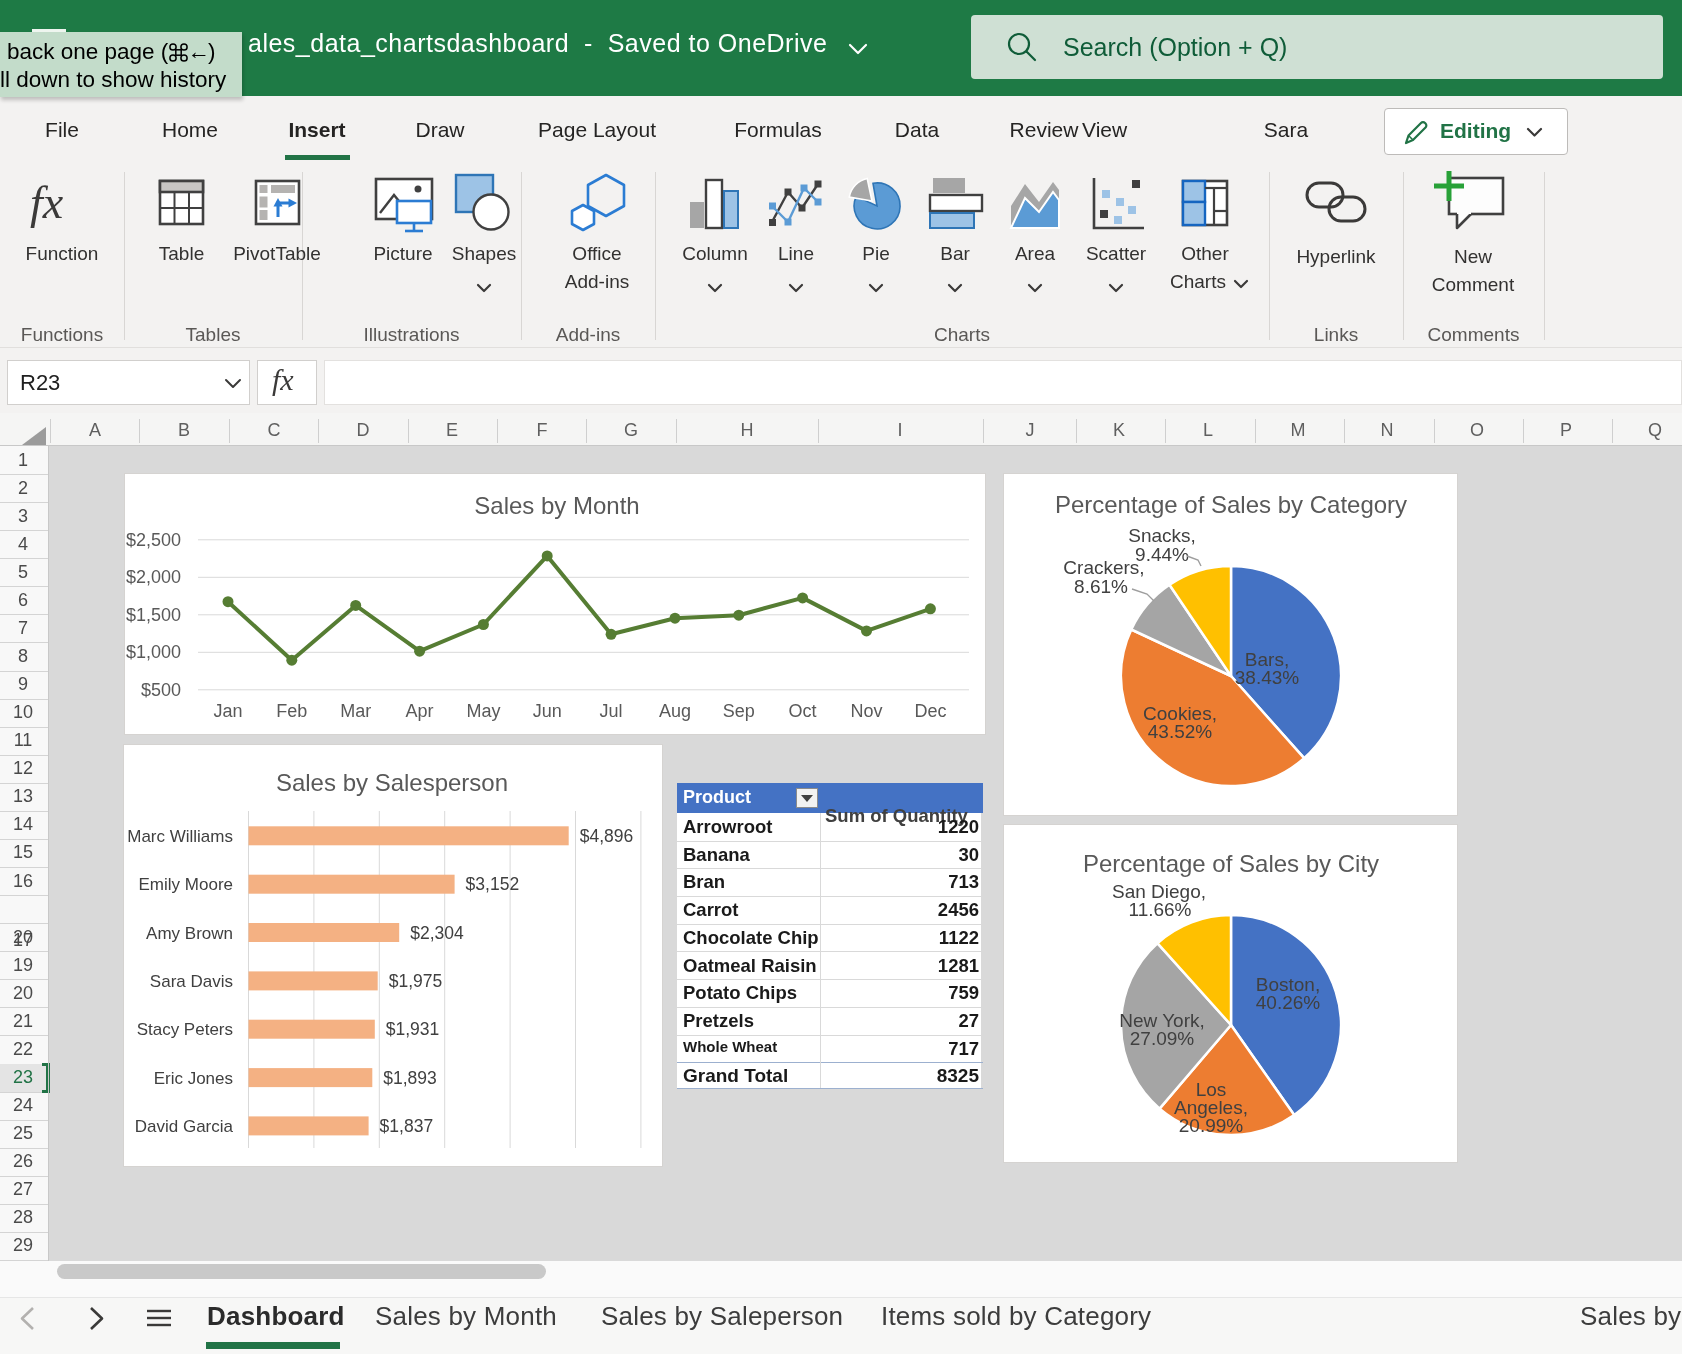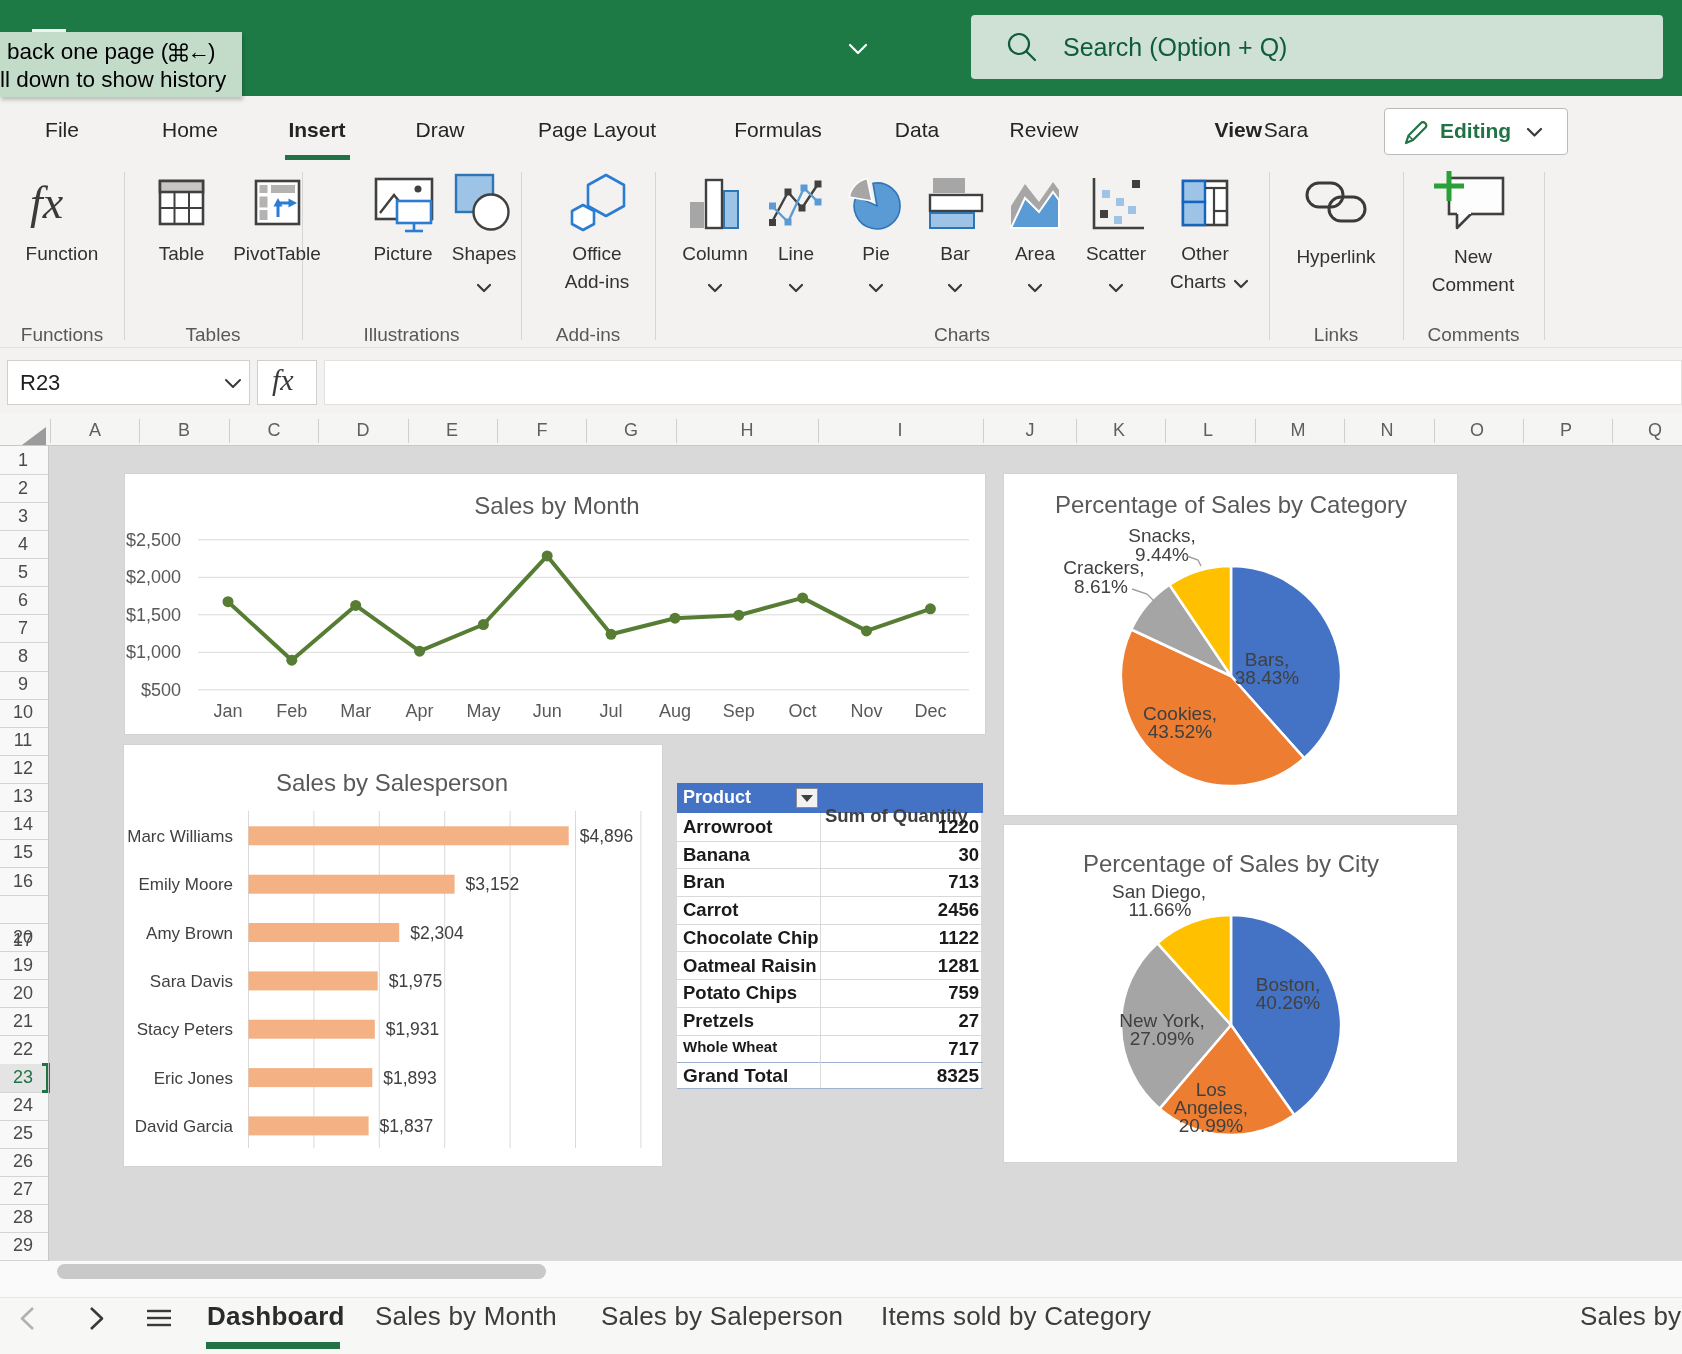--- a/index.html
+++ b/index.html
@@ -8,39 +8,40 @@
 .glbl{position:absolute;text-align:center;color:#5a5856;font-size:19px;white-space:nowrap}
 .sep{position:absolute;width:1px;background:#d8d6d4}
 .colh{position:absolute;color:#5f5f5f;font-size:18px;text-align:center;top:420px;width:40px}
 .rowh{position:absolute;color:#4a4a4a;font-size:18px;text-align:center;width:46px;left:0}
 .ctick{position:absolute;width:1px;top:419px;height:24px;background:#cfcfcf}
 .sheettab{position:absolute;color:#3c3c3c;font-size:26px;letter-spacing:0.2px;white-space:nowrap;top:1301px}
 </style></head><body>
 <div class="abs" style="left:0;top:0;width:1682px;height:1354px;background:#fff">
 
 <div class="abs" style="left:0;top:0;width:1682px;height:96px;background:#1e7a45"></div>
+<div class="abs" style="left:248px;top:29px;color:#fff;font-size:25px;letter-spacing:0.5px;white-space:nowrap">ales_data_chartsdashboard&nbsp; -&nbsp; Saved to OneDrive</div>
 <svg style="position:absolute;left:848px;top:43px" width="20" height="12">
       <path d="M2 2 L10.0 10.0 L18.0 2" fill="none" stroke="#fff" stroke-width="2.2" stroke-linecap="round" stroke-linejoin="round"></path>
     </svg>
 <div class="abs" style="left:971px;top:15px;width:692px;height:64px;background:#cfe0d4;border-radius:4px"></div>
 <svg class="abs" style="left:1005px;top:30px" width="34" height="34">
       <circle cx="14" cy="14" r="10" fill="none" stroke="#0f5c38" stroke-width="2.2"></circle>
       <line x1="21.5" y1="21.5" x2="30" y2="30" stroke="#0f5c38" stroke-width="2.2" stroke-linecap="round"></line>
     </svg>
 <div class="abs" style="left:1063px;top:33px;color:#0f5c38;font-size:25px">Search (Option + Q)</div>
 <div class="abs" style="left:0;top:96px;width:1682px;height:251px;background:#f3f2f1"></div>
 <div class="abs" style="left:-28px;top:118px;width:180px;text-align:center;font-size:21px;color:#252423;font-weight:normal">File</div>
 <div class="abs" style="left:100px;top:118px;width:180px;text-align:center;font-size:21px;color:#252423;font-weight:normal">Home</div>
 <div class="abs" style="left:227px;top:118px;width:180px;text-align:center;font-size:21px;color:#252423;font-weight:bold">Insert</div>
 <div class="abs" style="left:350px;top:118px;width:180px;text-align:center;font-size:21px;color:#252423;font-weight:normal">Draw</div>
 <div class="abs" style="left:507px;top:118px;width:180px;text-align:center;font-size:21px;color:#252423;font-weight:normal">Page Layout</div>
 <div class="abs" style="left:688px;top:118px;width:180px;text-align:center;font-size:21px;color:#252423;font-weight:normal">Formulas</div>
 <div class="abs" style="left:827px;top:118px;width:180px;text-align:center;font-size:21px;color:#252423;font-weight:normal">Data</div>
 <div class="abs" style="left:954px;top:118px;width:180px;text-align:center;font-size:21px;color:#252423;font-weight:normal">Review</div>
-<div class="abs" style="left:1082px;top:118px;width:180px;text-align:right;font-size:21px;color:#252423;font-weight:bold">View</div>
+<div class="abs" style="left:1082px;top:118px;width:180px;text-align:left;font-size:21px;color:#252423;font-weight:normal">View</div>
 <div class="abs" style="left:1196px;top:118px;width:180px;text-align:center;font-size:21px;color:#252423;font-weight:normal">Sara</div>
 <div class="abs" style="left:285px;top:155px;width:65px;height:5px;background:#217346"></div>
 <div class="abs" style="left:1384px;top:108px;width:184px;height:47px;background:#fff;border:1px solid #bdbbb9;border-radius:4px"></div>
 <svg class="abs" style="left:1402px;top:117px" width="30" height="30">
       <path d="M4 26 L6.5 18.5 L19 6 a2.8 2.8 0 0 1 4 0 l0.5 0.5 a2.8 2.8 0 0 1 0 4 L11 23 Z" fill="none" stroke="#217346" stroke-width="2.2" stroke-linejoin="round"></path>
       <path d="M6.5 18.5 L11 23" stroke="#217346" stroke-width="1.6"></path>
     </svg>
 <div class="abs" style="left:1440px;top:119px;color:#217346;font-size:21px;font-weight:bold">Editing</div>
 <svg style="position:absolute;left:1526px;top:127px" width="17" height="10">
       <path d="M2 2 L8.5 8.5 L15.0 2" fill="none" stroke="#3b3a39" stroke-width="2.2" stroke-linecap="round" stroke-linejoin="round"></path>

